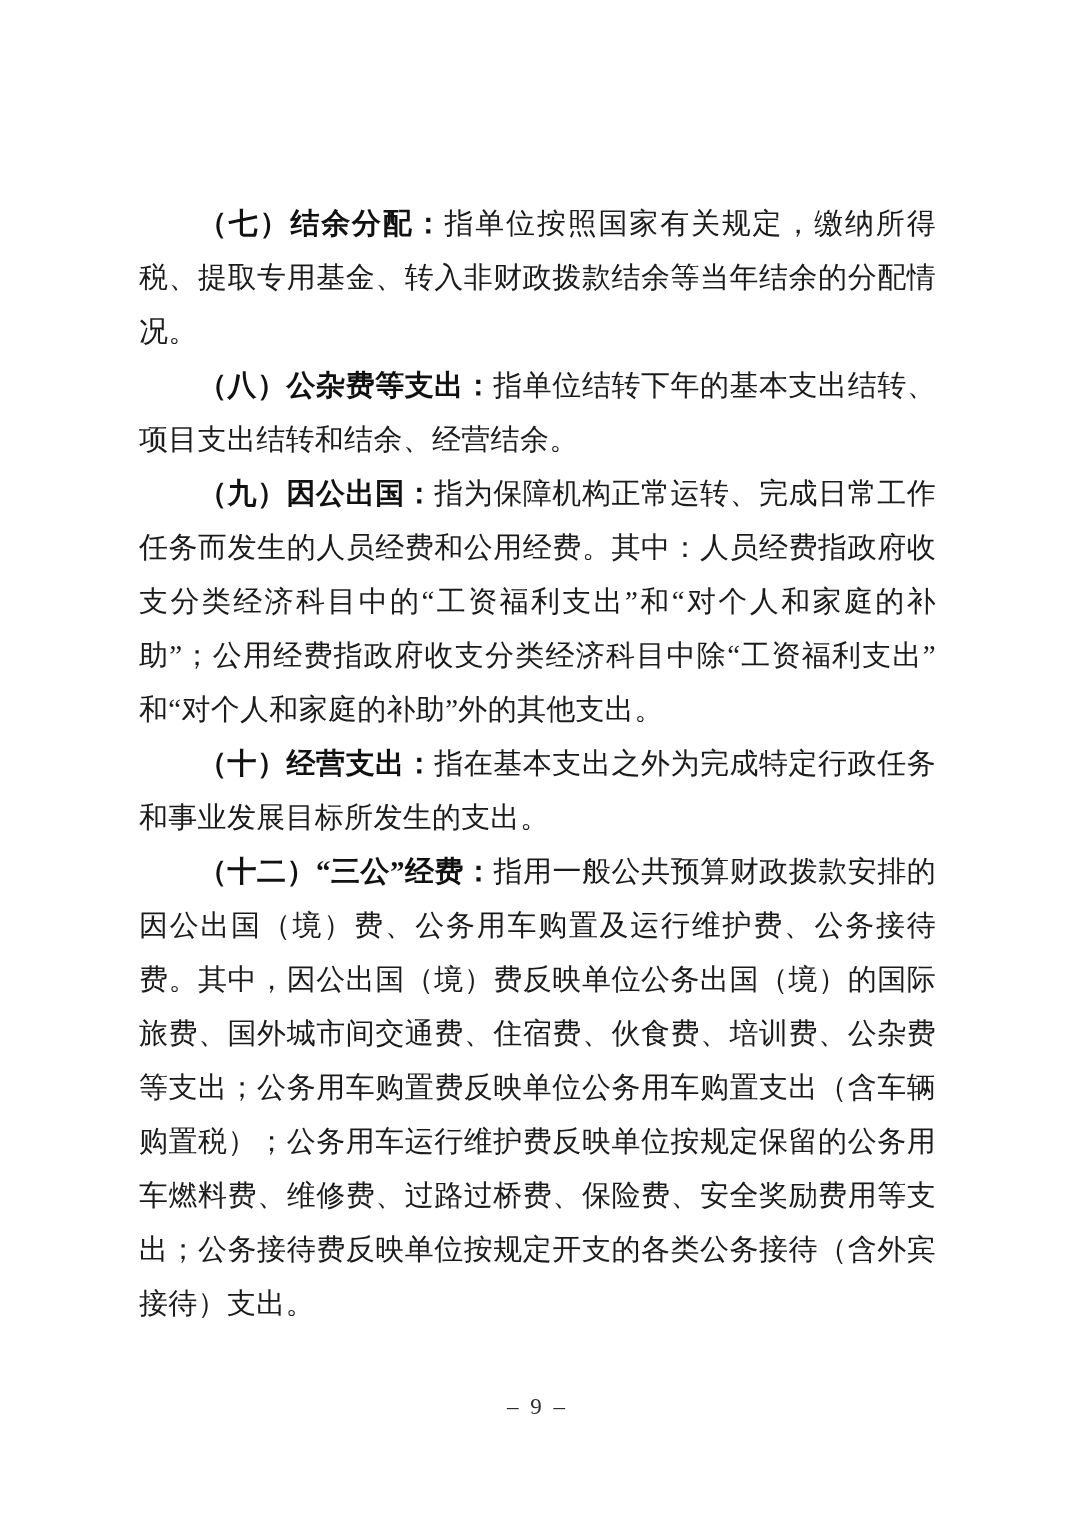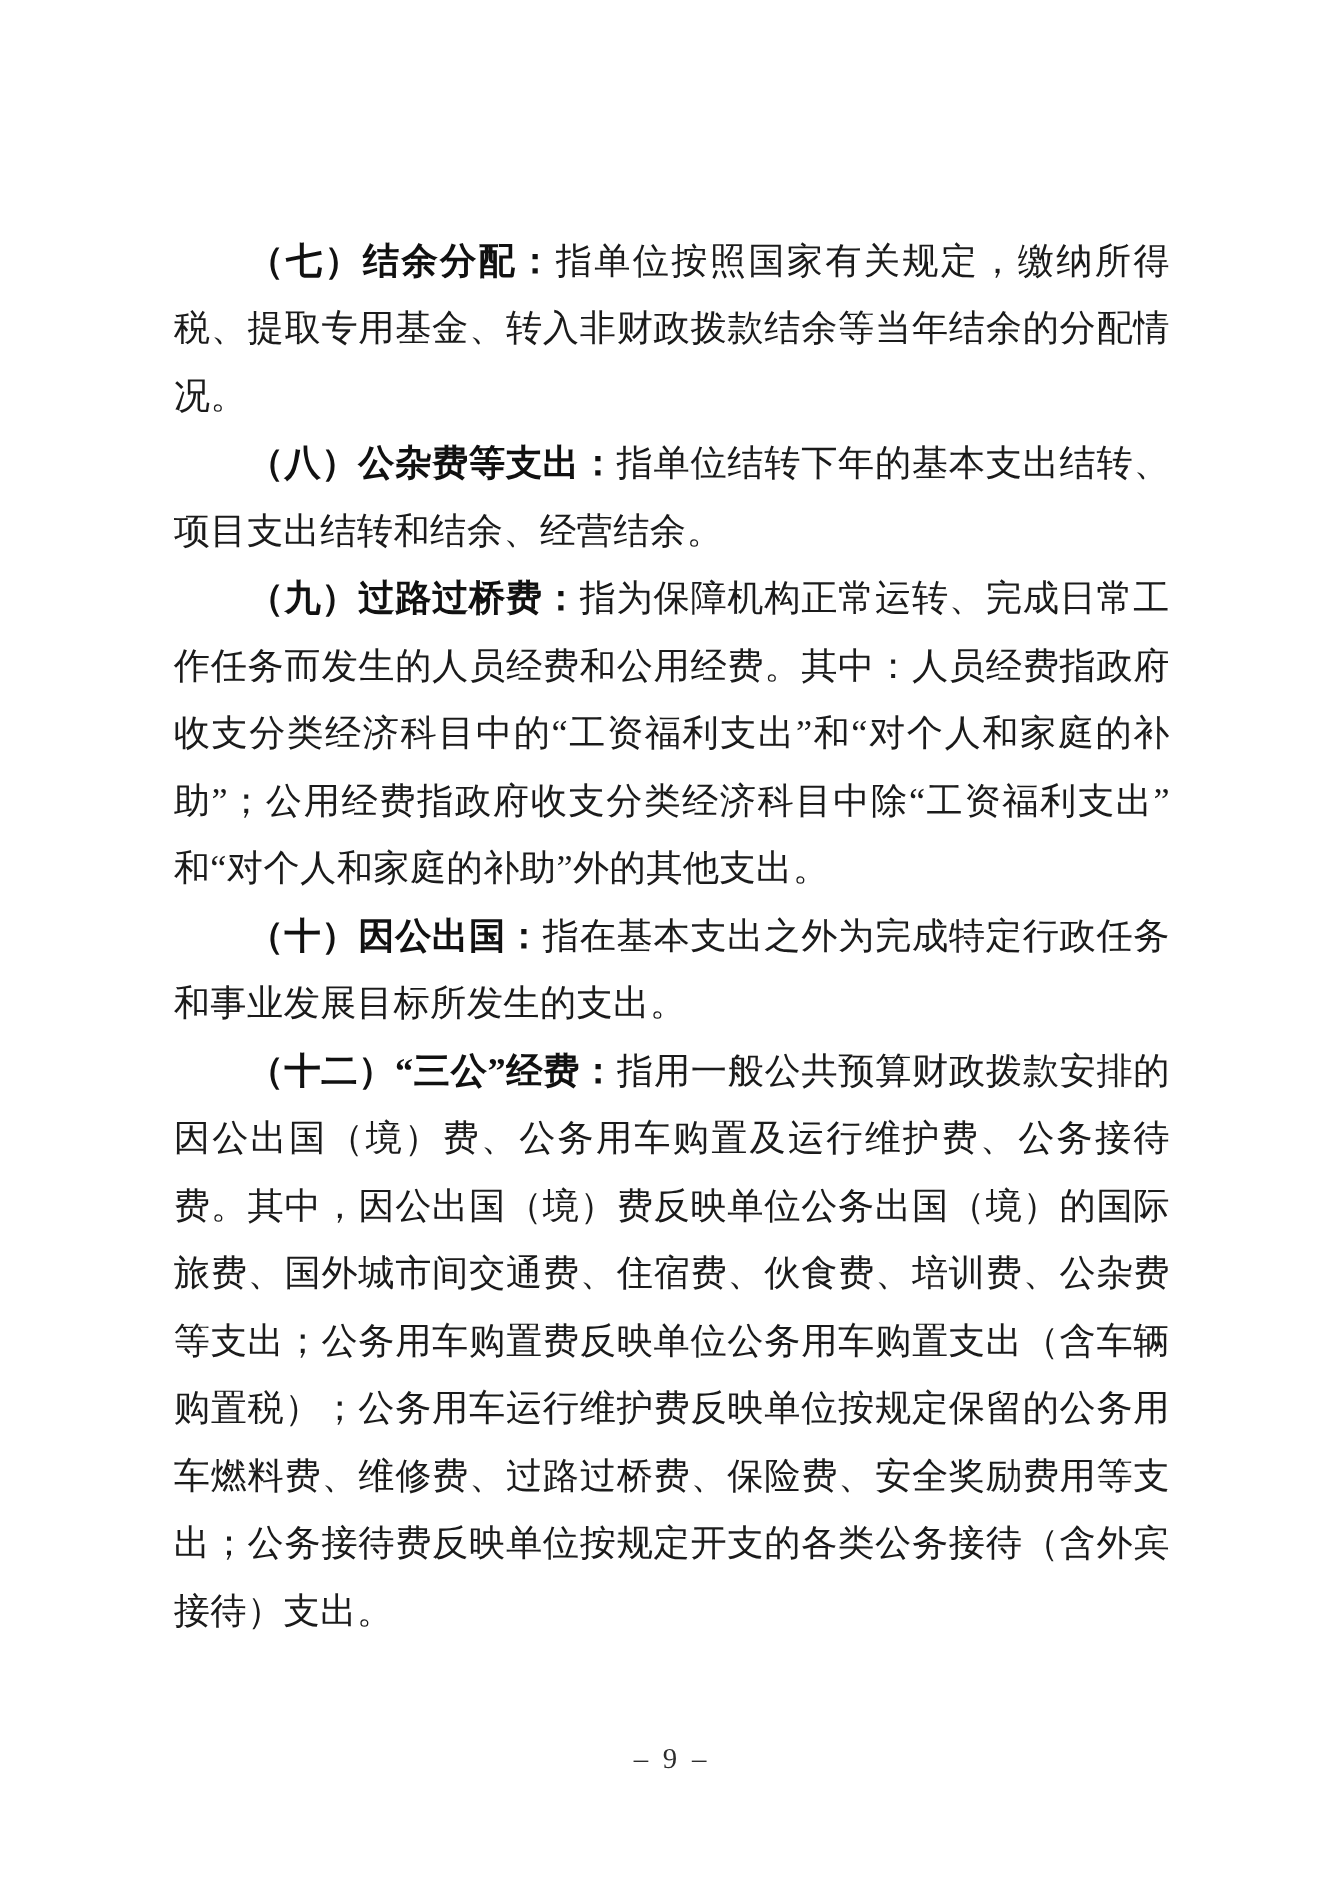--- a/index.html
+++ b/index.html
@@ -11,21 +11,21 @@
     position: relative;
     width: 1075px;
     height: 1520px;
     background: #ffffff;
     overflow: hidden;
     font-family: "Liberation Serif", "DejaVu Serif", serif;
   }
   .content {
     position: absolute;
     left: 139px;
-    top: 182px;
+    top: 196px;
     width: 797px;
   }
   .para {
     margin: 0;
     padding: 0;
     font-size: 29px;
     line-height: 54px;
     color: #1b1b1b;
     text-align: justify;
     text-indent: 59px;
@@ -50,23 +50,23 @@
 </head>
 <body>
 
 <div class="page">
   <div class="content">
 
     <p class="para"><span class="term">（七）结余分配：</span><span>指单位按照国家有关规定，缴纳所得税、提取专用基金、转入非财政拨款结余等当年结余的分配情况。</span></p>
 
     <p class="para"><span class="term">（八）公杂费等支出：</span><span>指单位结转下年的基本支出结转、项目支出结转和结余、经营结余。</span></p>
 
-    <p class="para"><span class="term">（九）过路过桥费：</span><span>指为保障机构正常运转、完成日常工作任务而发生的人员经费和公用经费。其中：人员经费指政府收支分类经济科目中的“工资福利支出”和“对个人和家庭的补助”；公用经费指政府收支分类经济科目中除“工资福利支出”和“对个人和家庭的补助”外的其他支出。</span></p>
+    <p class="para"><span class="term">（九）因公出国：</span><span>指为保障机构正常运转、完成日常工作任务而发生的人员经费和公用经费。其中：人员经费指政府收支分类经济科目中的“工资福利支出”和“对个人和家庭的补助”；公用经费指政府收支分类经济科目中除“工资福利支出”和“对个人和家庭的补助”外的其他支出。</span></p>
 
-    <p class="para"><span class="term">（十）因公出国：</span><span>指在基本支出之外为完成特定行政任务和事业发展目标所发生的支出。</span></p>
+    <p class="para"><span class="term">（十）经营支出：</span><span>指在基本支出之外为完成特定行政任务和事业发展目标所发生的支出。</span></p>
 
 
     <p class="para"><span class="term">（十二）“三公”经费：</span><span>指用一般公共预算财政拨款安排的因公出国（境）费、公务用车购置及运行维护费、公务接待费。其中，因公出国（境）费反映单位公务出国（境）的国际旅费、国外城市间交通费、住宿费、伙食费、培训费、公杂费等支出；公务用车购置费反映单位公务用车购置支出（含车辆购置税）；公务用车运行维护费反映单位按规定保留的公务用车燃料费、维修费、过路过桥费、保险费、安全奖励费用等支出；公务接待费反映单位按规定开支的各类公务接待（含外宾接待）支出。</span></p>
 
   </div>
 
   <div class="page-number">– 9 –</div>
 </div>
 
 </body></html>

